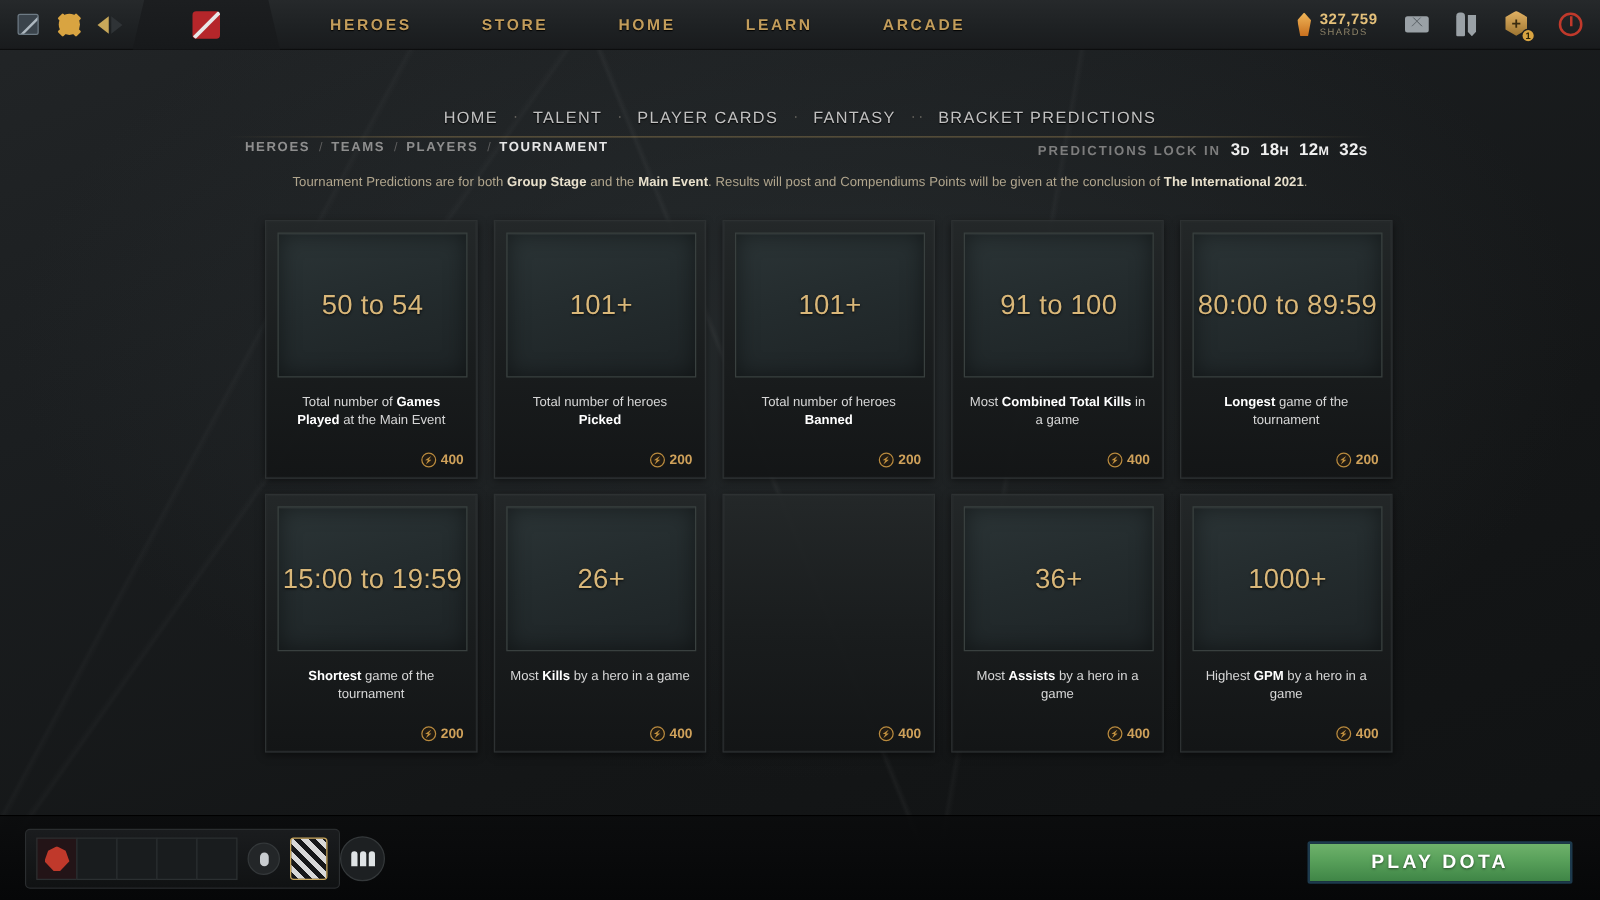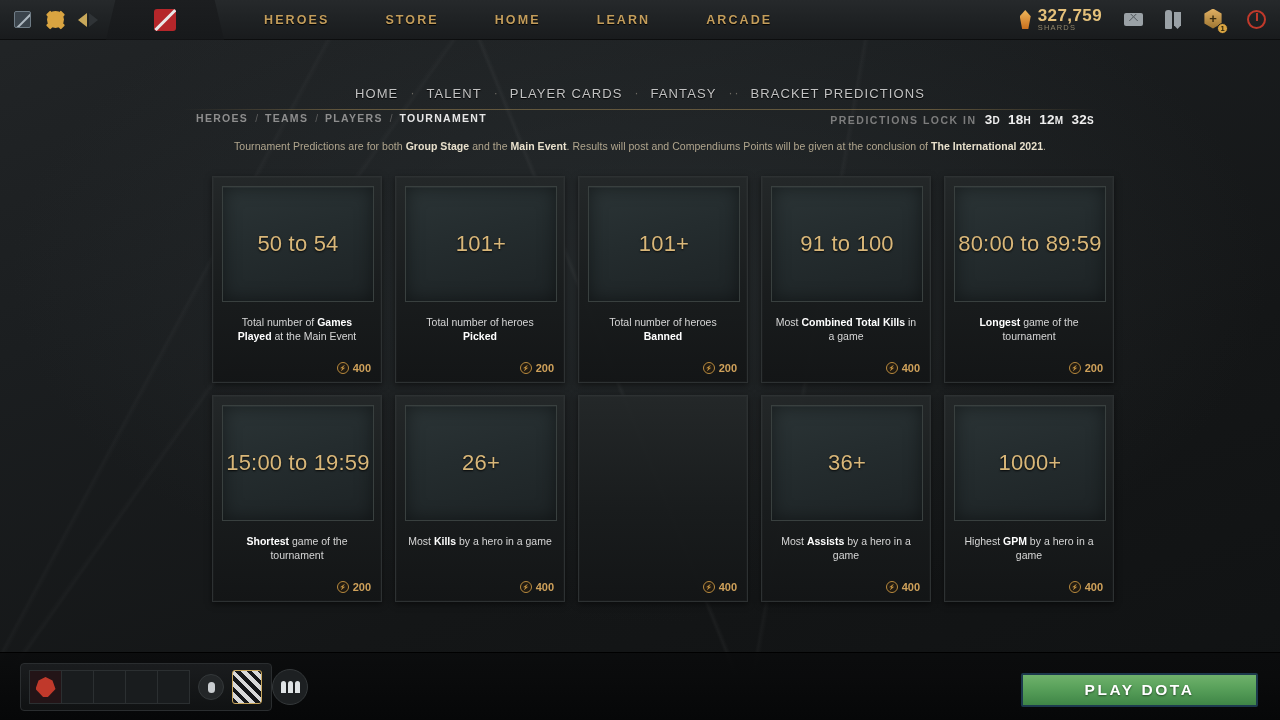--- a/index.html
+++ b/index.html
@@ -80,21 +80,21 @@
     color: #c39d5b; font-size: 12.5px; letter-spacing: 2.1px; font-weight: bold;
     text-decoration: none; text-shadow: 0 1px 1px #000;
   }
   .tb-right { margin-left: auto; display: flex; align-items: center; gap: 22px; padding-right: 14px; }
   .shards { display: flex; align-items: center; gap: 7px; }
   .shard-gem {
     width: 11px; height: 19px; background: linear-gradient(180deg,#f0b75a,#c96f1d);
     clip-path: polygon(50% 0, 100% 33%, 78% 100%, 22% 100%, 0 33%);
   }
   .shard-txt { line-height: 1.05; }
-  .shard-num { color: #e4c07a; font-size: 17px; font-weight: bold; letter-spacing: .4px; }
+  .shard-num { color: #e4c07a; font-size: 12px; font-weight: bold; letter-spacing: .4px; }
   .shard-lbl { color: #8f8469; font-size: 7.5px; letter-spacing: 1.2px; }
   .env { width: 19px; height: 13px; background: #9aa1a6; border-radius: 2px; position: relative; }
   .env:after {
     content:""; position:absolute; left:1px; top:1px; width:17px; height:7px;
     background: linear-gradient(135deg, transparent 44%, #5d6469 46%, transparent 52%),
                 linear-gradient(-135deg, transparent 44%, #5d6469 46%, transparent 52%);
   }
   .armory { display: flex; gap: 2px; align-items: flex-end; }
   .armory i { display: block; width: 7px; height: 19px; background: #9aa1a6; }
   .armory i:first-child { border-radius: 3px 3px 1px 1px; }
@@ -254,21 +254,21 @@
   }
   .chat-to { color: #5c9fd8; font-size: 10.5px; font-weight: bold; margin-right: 5px; white-space: nowrap; }
   .chat-ph { color: #9a9a9a; font-size: 10.5px; white-space: nowrap; }
   .chat-tools { margin-left: auto; display: flex; align-items: center; gap: 4px; }
   .emoji-btn { width: 12px; height: 12px; border-radius: 50%; background: #787c7e; }
   .sq-btn {
     width: 16px; height: 15px; background: #2a2d2f; border: 1px solid #3a3e40;
     color: #cfd2d4; font-size: 9px; display: flex; align-items: center; justify-content: center;
   }
   .playdota {
-    position: absolute; right: 22px; top: 673px; width: 237px; height: 34px;
+    position: absolute; right: 22px; top: 673px; width: 212px; height: 34px;
     background: linear-gradient(180deg, #6fb26b 0%, #58a05a 45%, #3f8546 100%);
     border: 2px solid #1d3a4d; border-radius: 2px;
     display: flex; align-items: center; justify-content: center;
     color: #ffffff; font-size: 15.5px; font-weight: bold; letter-spacing: 2.6px;
     text-shadow: 0 1px 2px rgba(0,0,0,.5); cursor: pointer; z-index: 21;
   }
 </style>
 </head>
 <body>
 

